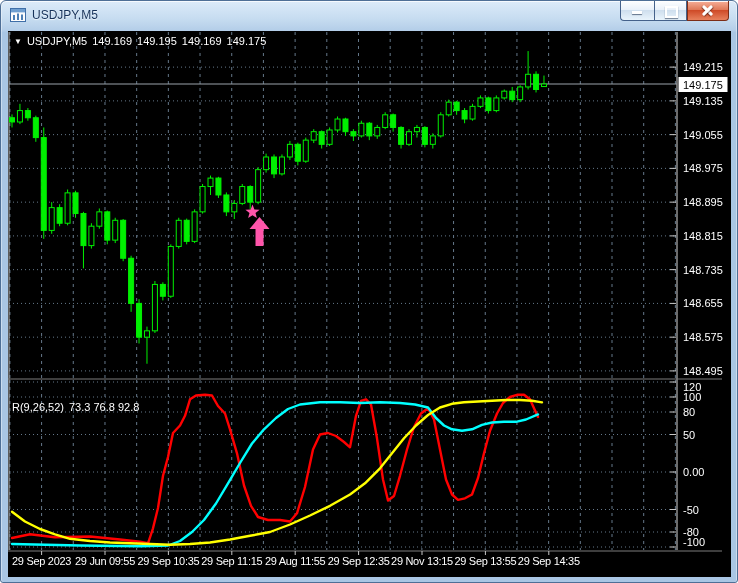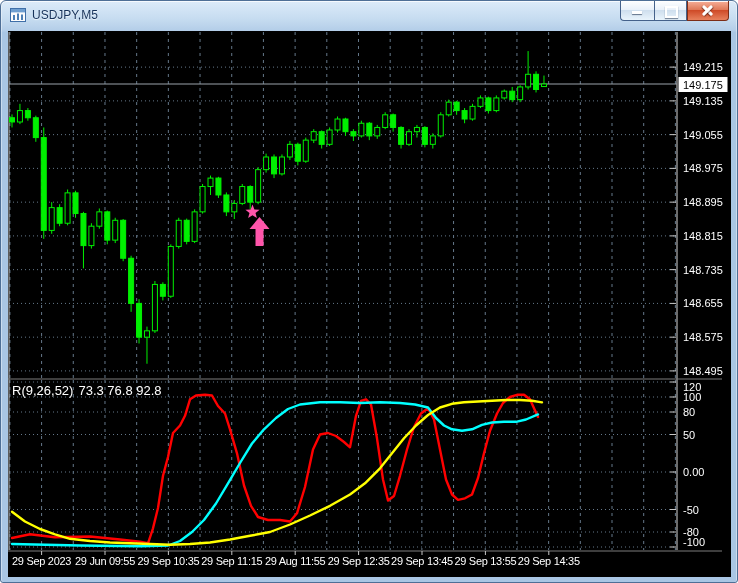--- a/index.html
+++ b/index.html
@@ -22,21 +22,21 @@
   .g-max{position:absolute;left:10px;top:5px;width:9px;height:8px;border:2px solid #fff;box-shadow:0 1px 1px rgba(20,40,70,.5);background:transparent;}
   .g-close{position:absolute;left:13px;top:8px;width:13px;height:3px;}
   .g-close:before,.g-close:after{content:"";position:absolute;left:0;top:0;width:13px;height:3px;background:#fff;border-radius:1px;box-shadow:0 1px 1px rgba(60,10,0,.55);}
   .g-close:before{transform:rotate(45deg);}
   .g-close:after{transform:rotate(-45deg);}
   .client{position:absolute;left:7px;top:30px;width:723px;height:546px;background:#000;}
   #chart-svg{position:absolute;left:0;top:0;}
   .ohlc-header{position:absolute;left:6px;top:4px;color:#fff;font-size:11px;white-space:nowrap;z-index:3;}
   .ohlc-header .tri{font-size:8px;vertical-align:1px;margin-right:5px;}
   .ohlc-header span{margin-right:5px;}
-  .sub-header{position:absolute;left:4px;top:352px;color:#fff;font-size:13px;white-space:nowrap;z-index:3;}
+  .sub-header{position:absolute;left:4px;top:370px;color:#fff;font-size:11px;white-space:nowrap;z-index:3;}
   .sub-header span{margin-right:5px;}
   .time-axis{position:absolute;left:0;top:521px;width:667px;height:22px;z-index:3;}
   .time-axis span{position:absolute;top:3px;transform:translateX(-50%);color:#fff;font-size:11px;letter-spacing:-0.3px;white-space:nowrap;}
 </style>
 </head>
 <body>
 
 <div class="window">
   <div class="titlebar">
     <svg class="app-icon" viewBox="0 0 16 14">
@@ -312,30 +312,33 @@
         <line x1="97" y1="520" x2="97" y2="524" stroke="#c8c8c8" stroke-width="1"></line>
         <line x1="160.4" y1="520" x2="160.4" y2="524" stroke="#c8c8c8" stroke-width="1"></line>
         <line x1="223.8" y1="520" x2="223.8" y2="524" stroke="#c8c8c8" stroke-width="1"></line>
         <line x1="287.2" y1="520" x2="287.2" y2="524" stroke="#c8c8c8" stroke-width="1"></line>
         <line x1="350.6" y1="520" x2="350.6" y2="524" stroke="#c8c8c8" stroke-width="1"></line>
         <line x1="414" y1="520" x2="414" y2="524" stroke="#c8c8c8" stroke-width="1"></line>
         <line x1="477.4" y1="520" x2="477.4" y2="524" stroke="#c8c8c8" stroke-width="1"></line>
         <line x1="540.8" y1="520" x2="540.8" y2="524" stroke="#c8c8c8" stroke-width="1"></line>
       </svg>
 
+    <div class="ohlc-header">
+      <span class="tri">▼</span><span>USDJPY,M5</span><span>149.169</span><span>149.195</span><span>149.169</span><span>149.175</span>
+    </div>
 
     <div class="sub-header">
       <span>R(9,26,52)</span><span>73.3 76.8 92.8</span>
     </div>
 
     <div class="time-axis">
         <span style="left: 33.6px;">29 Sep 2023</span>
         <span style="left: 97px;">29 Jun 09:55</span>
         <span style="left: 160.4px;">29 Sep 10:35</span>
         <span style="left: 223.8px;">29 Sep 11:15</span>
         <span style="left: 287.2px;">29 Aug 11:55</span>
         <span style="left: 350.6px;">29 Sep 12:35</span>
-        <span style="left: 414px;">29 Sep 13:45</span>
+        <span style="left: 414px;">29 Nov 13:15</span>
         <span style="left: 477.4px;">29 Sep 13:55</span>
         <span style="left: 540.8px;">29 Sep 14:35</span>
       </div>
   </div>
 </div>
 
 </body></html>

